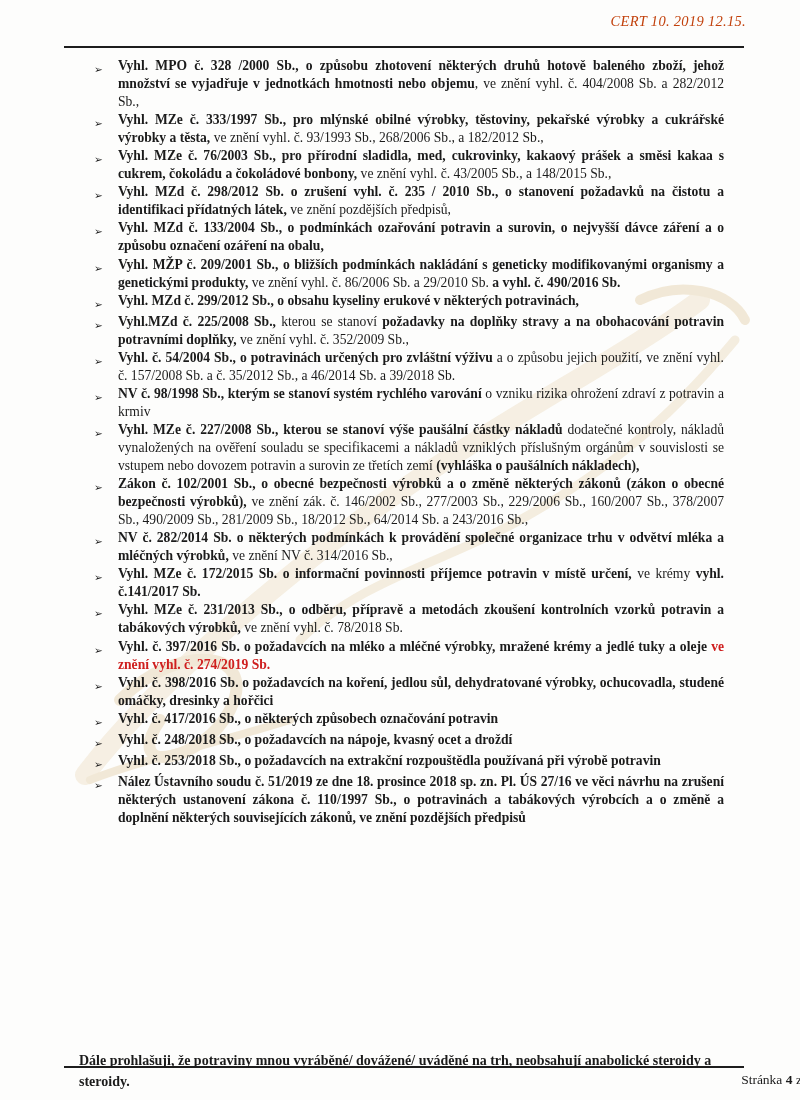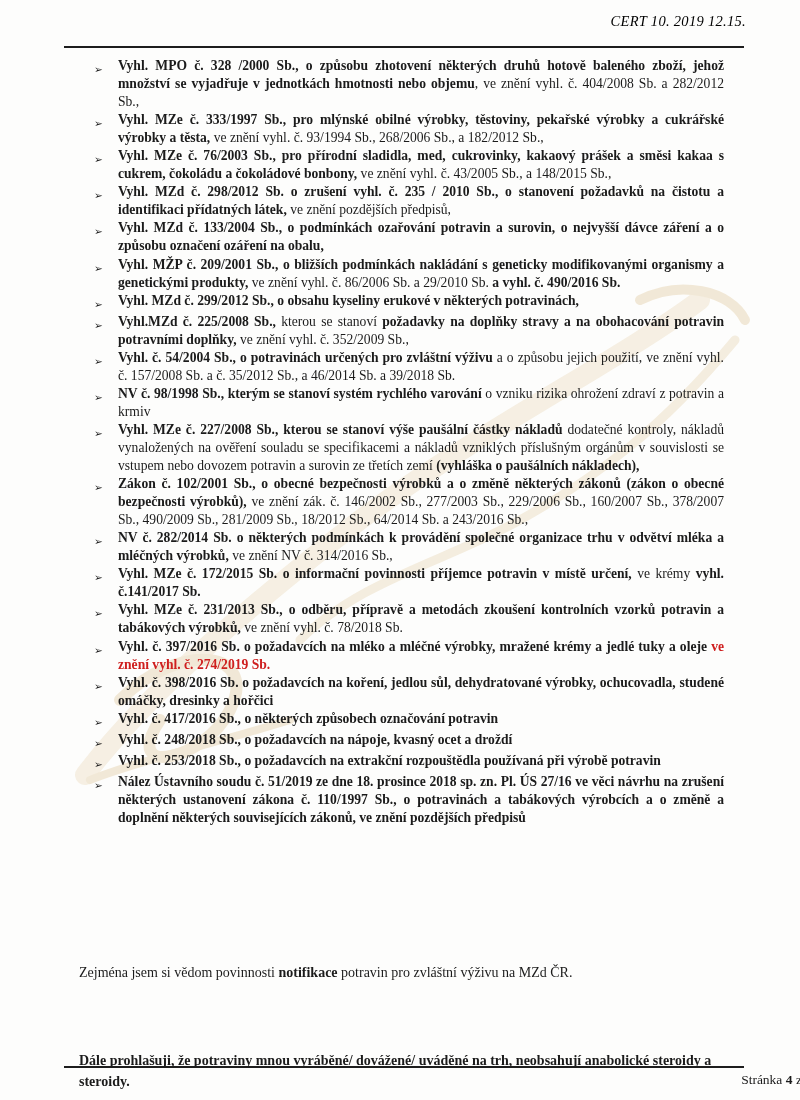--- a/index.html
+++ b/index.html
@@ -9,21 +9,21 @@
     margin:0 auto;
     background:#fdfdfc;
     font-family:"Liberation Serif", serif;
     color:#1b1b1b;
     overflow:hidden;
     box-shadow:0 0 6px rgba(0,0,0,.25);
   }
   .watermark{position:absolute;inset:0;z-index:0;pointer-events:none;}
   .stamp{
     position:absolute;top:13px;right:54px;z-index:2;
-    font-style:italic;font-size:14.5px;letter-spacing:.3px;color:#000000;
+    font-style:italic;font-size:14.5px;letter-spacing:.3px;color:#c2410c;
   }
   .rule-top{position:absolute;top:46px;left:64px;right:56px;border-top:2px solid #1d1d1d;z-index:2;}
   .list-wrap{position:absolute;top:57px;left:94px;width:630px;z-index:2;}
   ul.reg-list{list-style:none;margin:0;padding:0;}
   li.reg-item{display:flex;font-size:13.6px;line-height:18.05px;margin:0;}
   .bullet{flex:0 0 24px;font-family:"DejaVu Sans",sans-serif;font-size:10.5px;padding-top:3px;color:#1b1b1b;}
   .itext{flex:1;text-align:justify;}
   .b{font-weight:bold;}
   .red{color:#cf1f1f;}
   .para{position:absolute;left:79px;width:656px;z-index:2;font-size:14px;line-height:21px;text-align:left;}
@@ -51,21 +51,21 @@
   <div class="rule-top"></div>
 
   <div class="list-wrap">
     <ul class="reg-list">
         <li class="reg-item">
           <span class="bullet">➢</span>
           <span class="itext"><span class="b">Vyhl. MPO č. 328 /2000 Sb., o způsobu zhotovení některých druhů hotově baleného zboží, jehož množství se vyjadřuje v jednotkách hmotnosti nebo objemu</span><span>, ve znění vyhl. č. 404/2008 Sb. a 282/2012 Sb.,</span></span>
         </li>
         <li class="reg-item">
           <span class="bullet">➢</span>
-          <span class="itext"><span class="b">Vyhl. MZe č. 333/1997 Sb., pro mlýnské obilné výrobky, těstoviny, pekařské výrobky a cukrářské výrobky a těsta,</span><span> ve znění vyhl. č. 93/1994 Sb., 268/2006 Sb., a 182/2012 Sb.,</span></span>
+          <span class="itext"><span class="b">Vyhl. MZe č. 333/1997 Sb., pro mlýnské obilné výrobky, těstoviny, pekařské výrobky a cukrářské výrobky a těsta,</span><span> ve znění vyhl. č. 93/1993 Sb., 268/2006 Sb., a 182/2012 Sb.,</span></span>
         </li>
         <li class="reg-item">
           <span class="bullet">➢</span>
           <span class="itext"><span class="b">Vyhl. MZe č. 76/2003 Sb., pro přírodní sladidla, med, cukrovinky, kakaový prášek a směsi kakaa s cukrem, čokoládu a čokoládové bonbony,</span><span> ve znění vyhl. č. 43/2005 Sb., a 148/2015 Sb.,</span></span>
         </li>
         <li class="reg-item">
           <span class="bullet">➢</span>
           <span class="itext"><span class="b">Vyhl. MZd č. 298/2012 Sb. o zrušení vyhl. č. 235 / 2010 Sb., o stanovení požadavků na čistotu a identifikaci přídatných látek,</span><span> ve znění pozdějších předpisů,</span></span>
         </li>
         <li class="reg-item">
@@ -132,19 +132,18 @@
           <span class="bullet">➢</span>
           <span class="itext"><span class="b">Vyhl. č. 253/2018 Sb., o požadavcích na extrakční rozpouštědla používaná při výrobě potravin</span></span>
         </li>
         <li class="reg-item">
           <span class="bullet">➢</span>
           <span class="itext"><span class="b">Nález Ústavního soudu č. 51/2019 ze dne 18. prosince 2018 sp. zn. Pl. ÚS 27/16 ve věci návrhu na zrušení některých ustanovení zákona č. 110/1997 Sb., o potravinách a tabákových výrobcích a o změně a doplnění některých souvisejících zákonů, ve znění pozdějších předpisů</span></span>
         </li>
       </ul>
   </div>
 
-  <p class="para para-1"><span>Zejména jsem si vědom povinnosti </span><span class="b">notifikace</span><span> potravin pro zvláštní výživu na MZd ČR.</span></p>
   <p class="para para-2"><span class="b">Dále prohlašuji, že potraviny mnou vyráběné/ dovážené/ uváděné na trh, neobsahují anabolické steroidy a steroidy.</span></p>
 
   <div class="rule-bottom"></div>
   <div class="footer-text"><span>Stránka </span><span class="b">4</span><span> z </span><span class="b">6</span></div>
 
 </div>
 
 </body></html>

